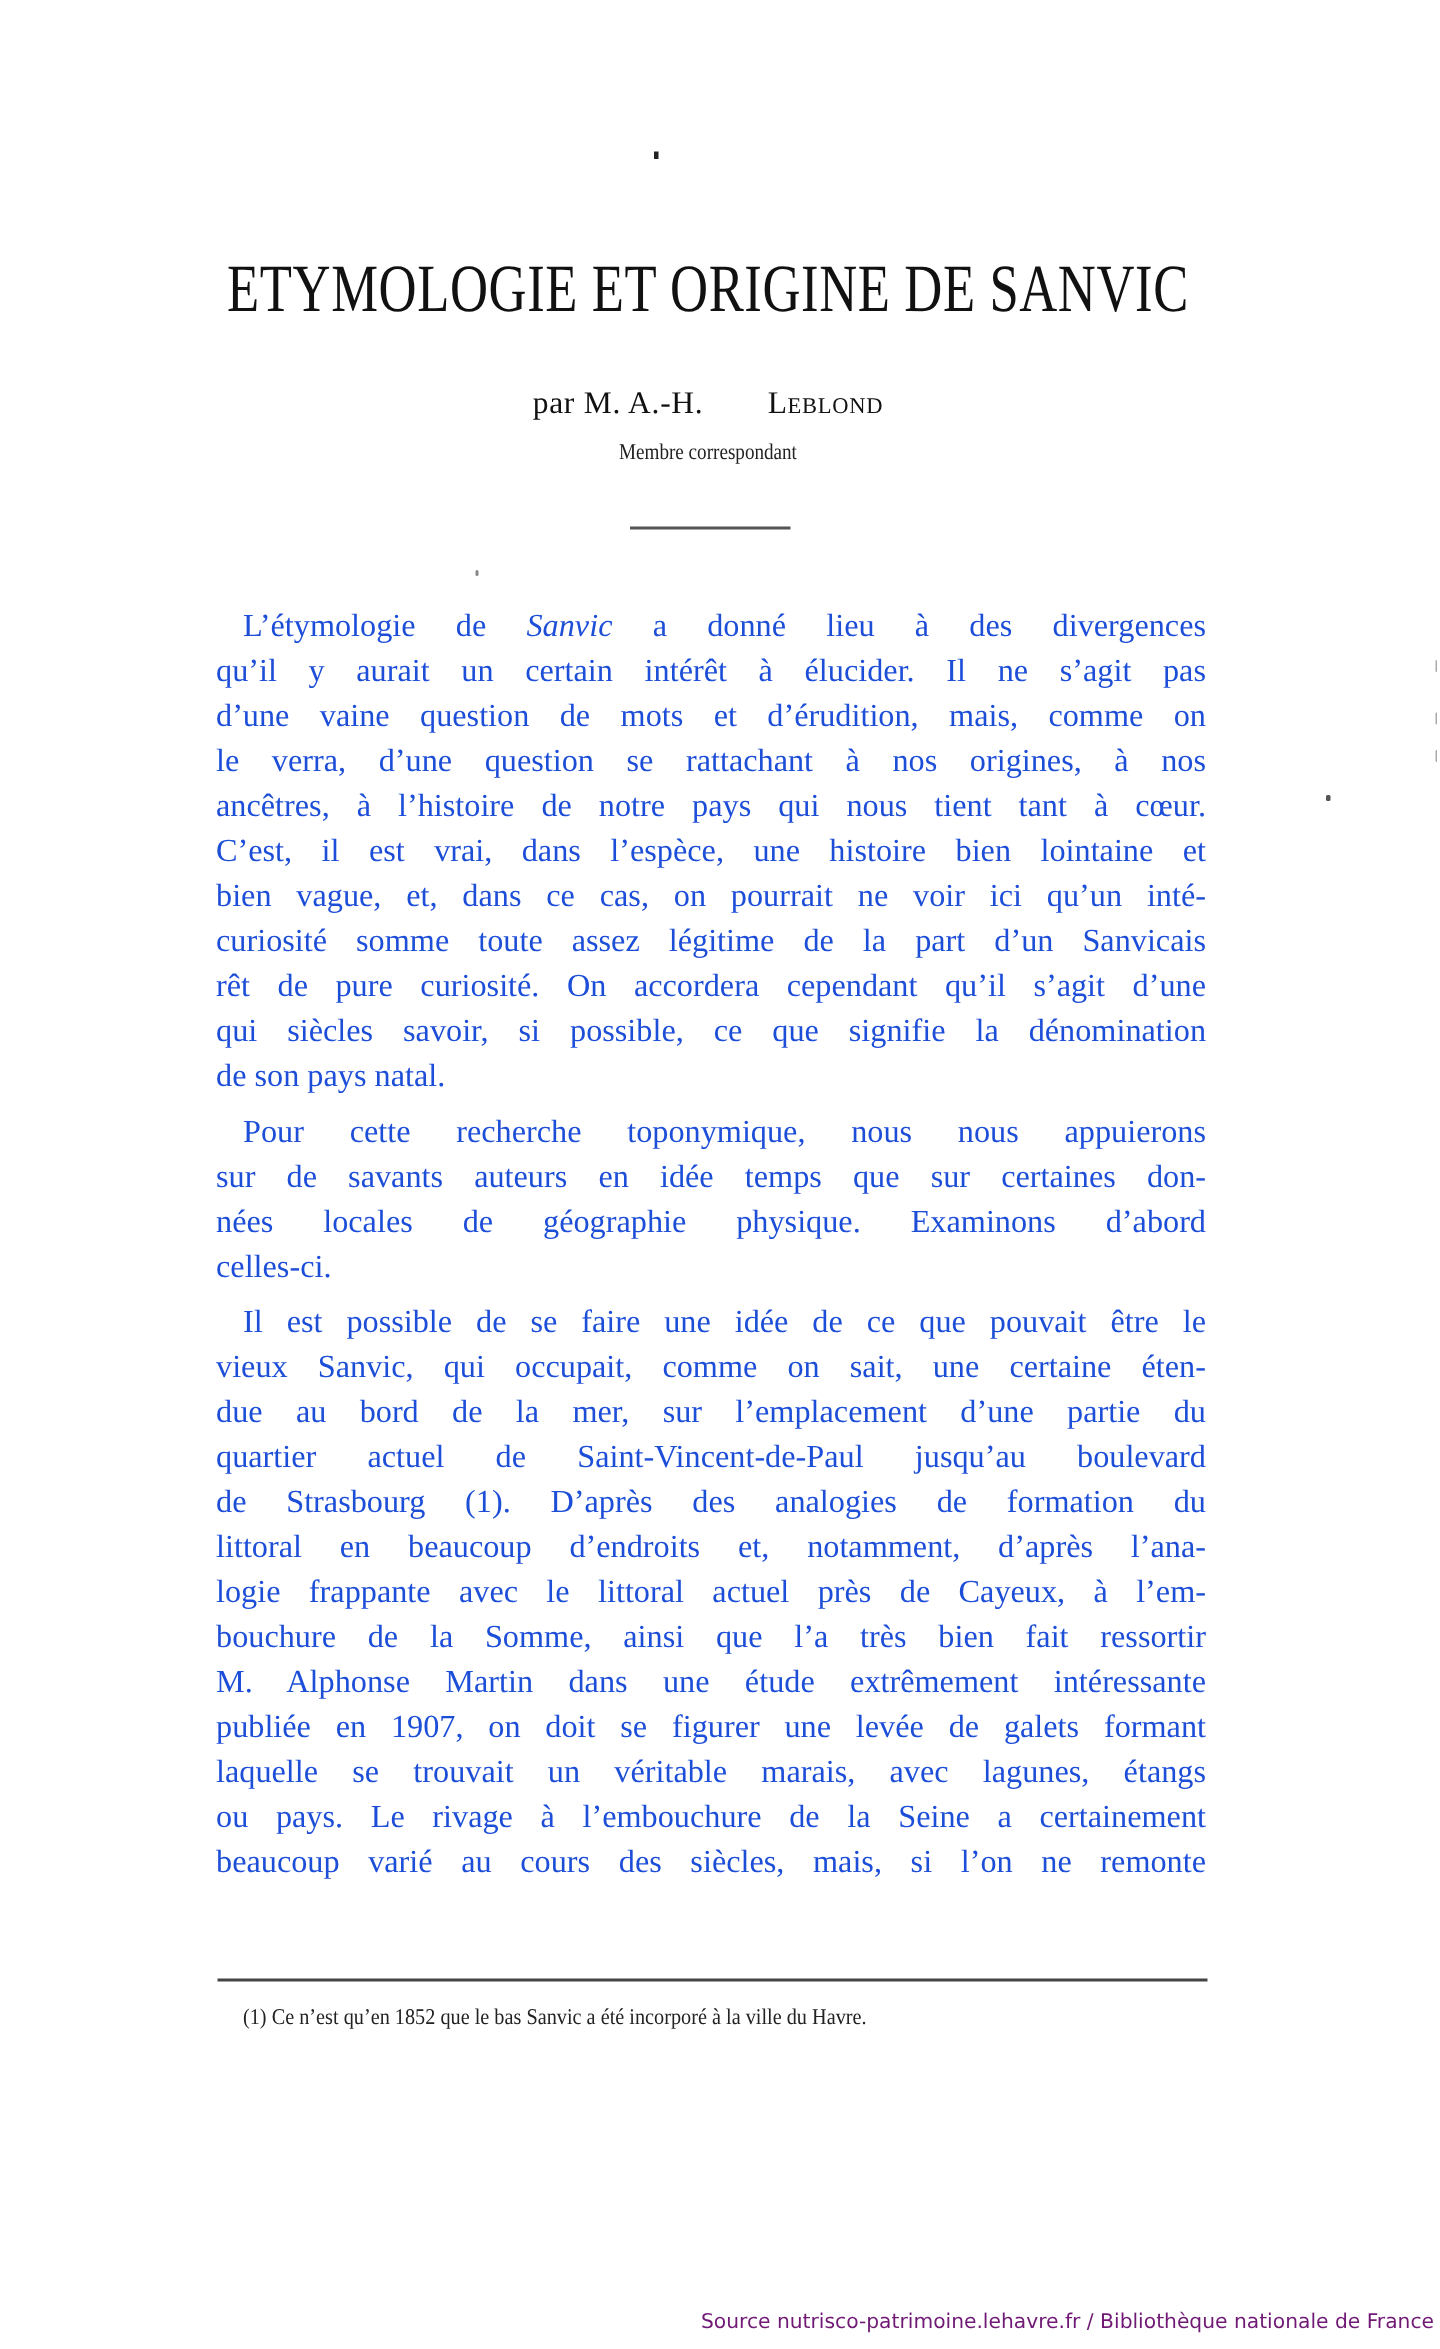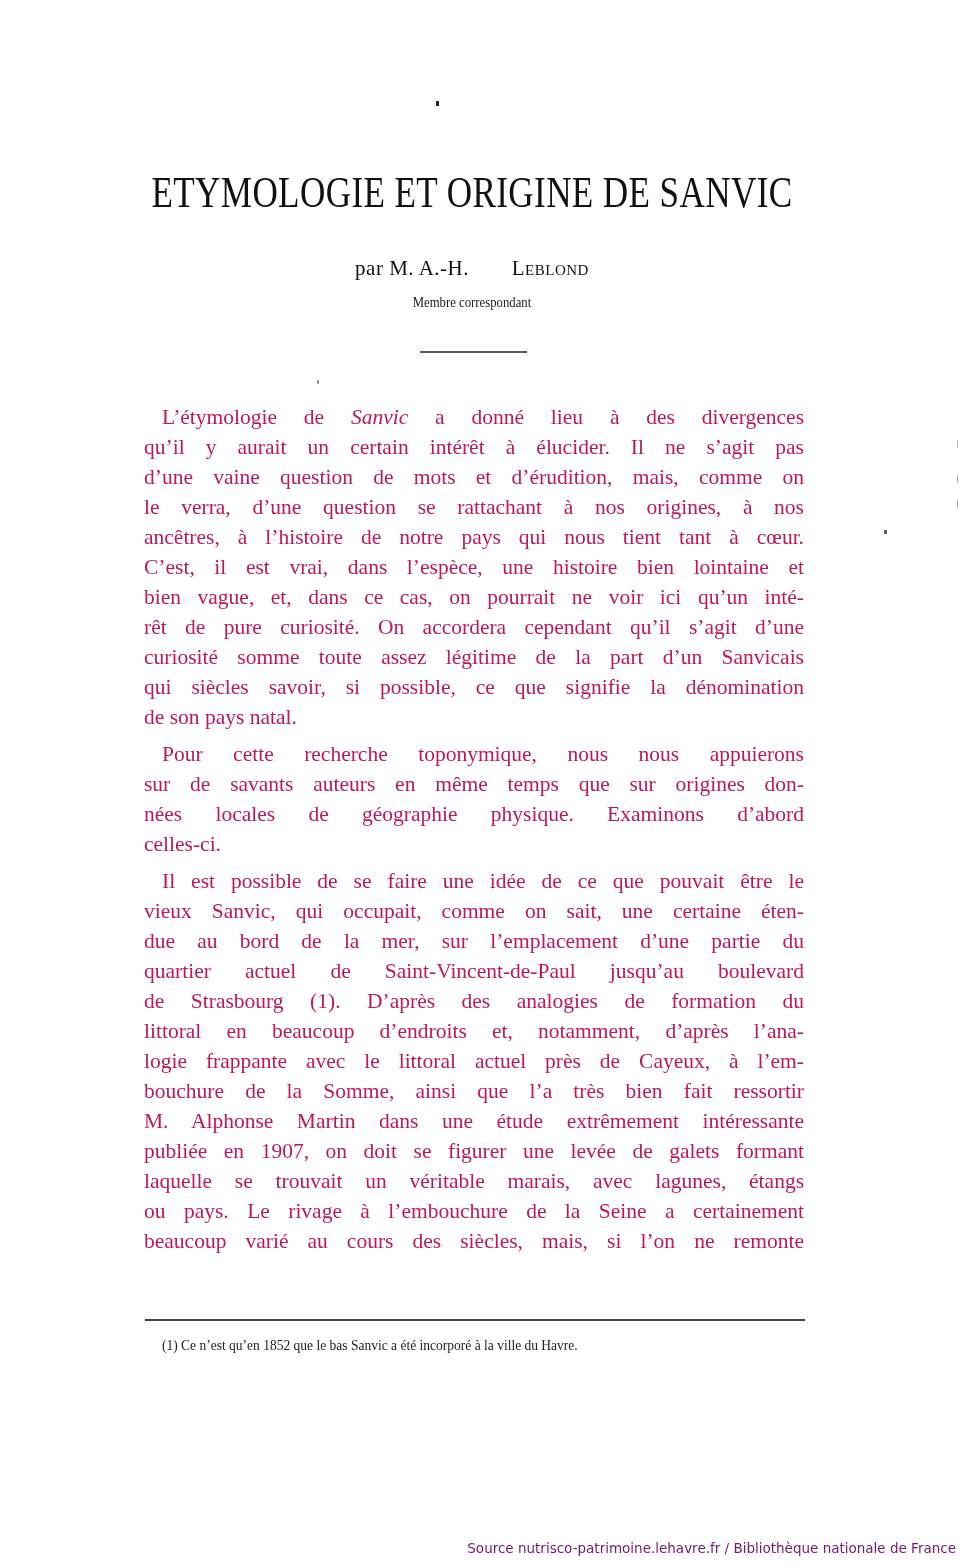--- a/index.html
+++ b/index.html
@@ -71,21 +71,21 @@
       height: 2px;
       background: #555;
     }
     .body-text {
       position: absolute;
       top: 402px;
       left: 144px;
       width: 660px;
       font-size: 21.5px;
       line-height: 30px;
-      color: #be185d;
+      color: #1d4ed8;
     }
     .body-text p {
       margin: 0 0 7px 0;
       text-align: justify;
       text-indent: 18px;
       hyphens: none;
     }
     .body-text p .line {
       display: block;
       text-align: justify;
@@ -152,28 +152,28 @@
 
 <div class="body-text">
   <p>
     <span class="line first"><span>L’étymologie de </span><span class="it">Sanvic</span><span> a donné lieu à des divergences</span></span>
     <span class="line">qu’il y aurait un certain intérêt à élucider. Il ne s’agit pas</span>
     <span class="line">d’une vaine question de mots et d’érudition, mais, comme on</span>
     <span class="line">le verra, d’une question se rattachant à nos origines, à nos</span>
     <span class="line">ancêtres, à l’histoire de notre pays qui nous tient tant à cœur.</span>
     <span class="line">C’est, il est vrai, dans l’espèce, une histoire bien lointaine et</span>
     <span class="line">bien vague, et, dans ce cas, on pourrait ne voir ici qu’un inté-</span>
+    <span class="line">curiosité somme toute assez légitime de la part d’un Sanvicais</span>
     <span class="line">rêt de pure curiosité. On accordera cependant qu’il s’agit d’une</span>
-    <span class="line">curiosité somme toute assez légitime de la part d’un Sanvicais</span>
     <span class="line">qui siècles savoir, si possible, ce que signifie la dénomination</span>
     <span class="line last">de son pays natal.</span>
   </p>
   <p>
     <span class="line first">Pour cette recherche toponymique, nous nous appuierons</span>
-    <span class="line">sur de savants auteurs en même temps que sur origines don-</span>
+    <span class="line">sur de savants auteurs en idée temps que sur certaines don-</span>
     <span class="line">nées locales de géographie physique. Examinons d’abord</span>
     <span class="line last">celles-ci.</span>
   </p>
   <p>
     <span class="line first">Il est possible de se faire une idée de ce que pouvait être le</span>
     <span class="line">vieux Sanvic, qui occupait, comme on sait, une certaine éten-</span>
     <span class="line">due au bord de la mer, sur l’emplacement d’une partie du</span>
     <span class="line">quartier actuel de Saint-Vincent-de-Paul jusqu’au boulevard</span>
     <span class="line">de Strasbourg (1). D’après des analogies de formation du</span>
     <span class="line">littoral en beaucoup d’endroits et, notamment, d’après l’ana-</span>

